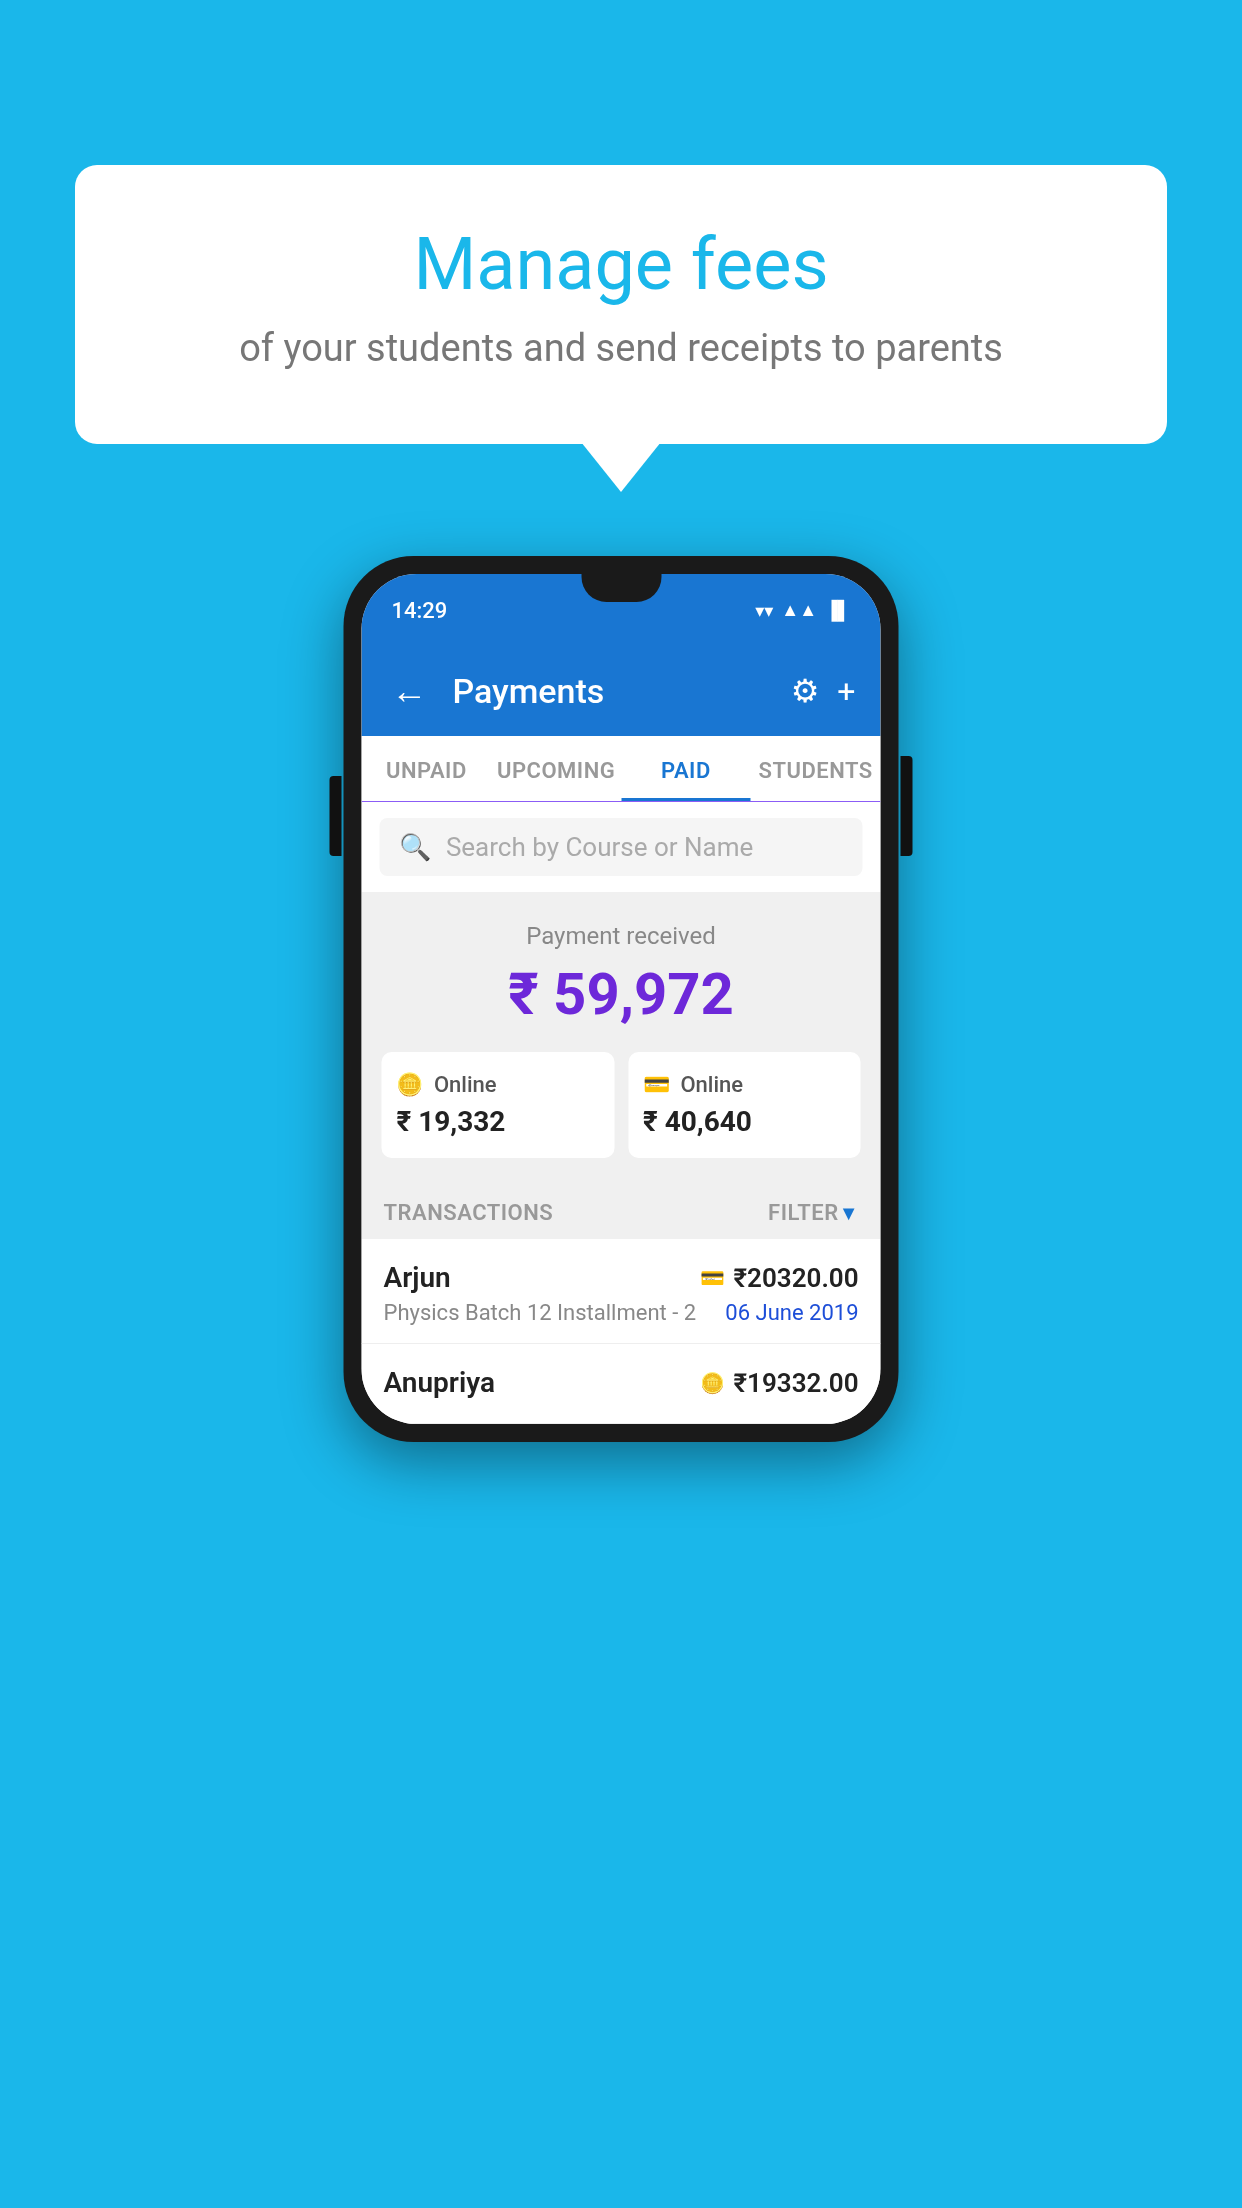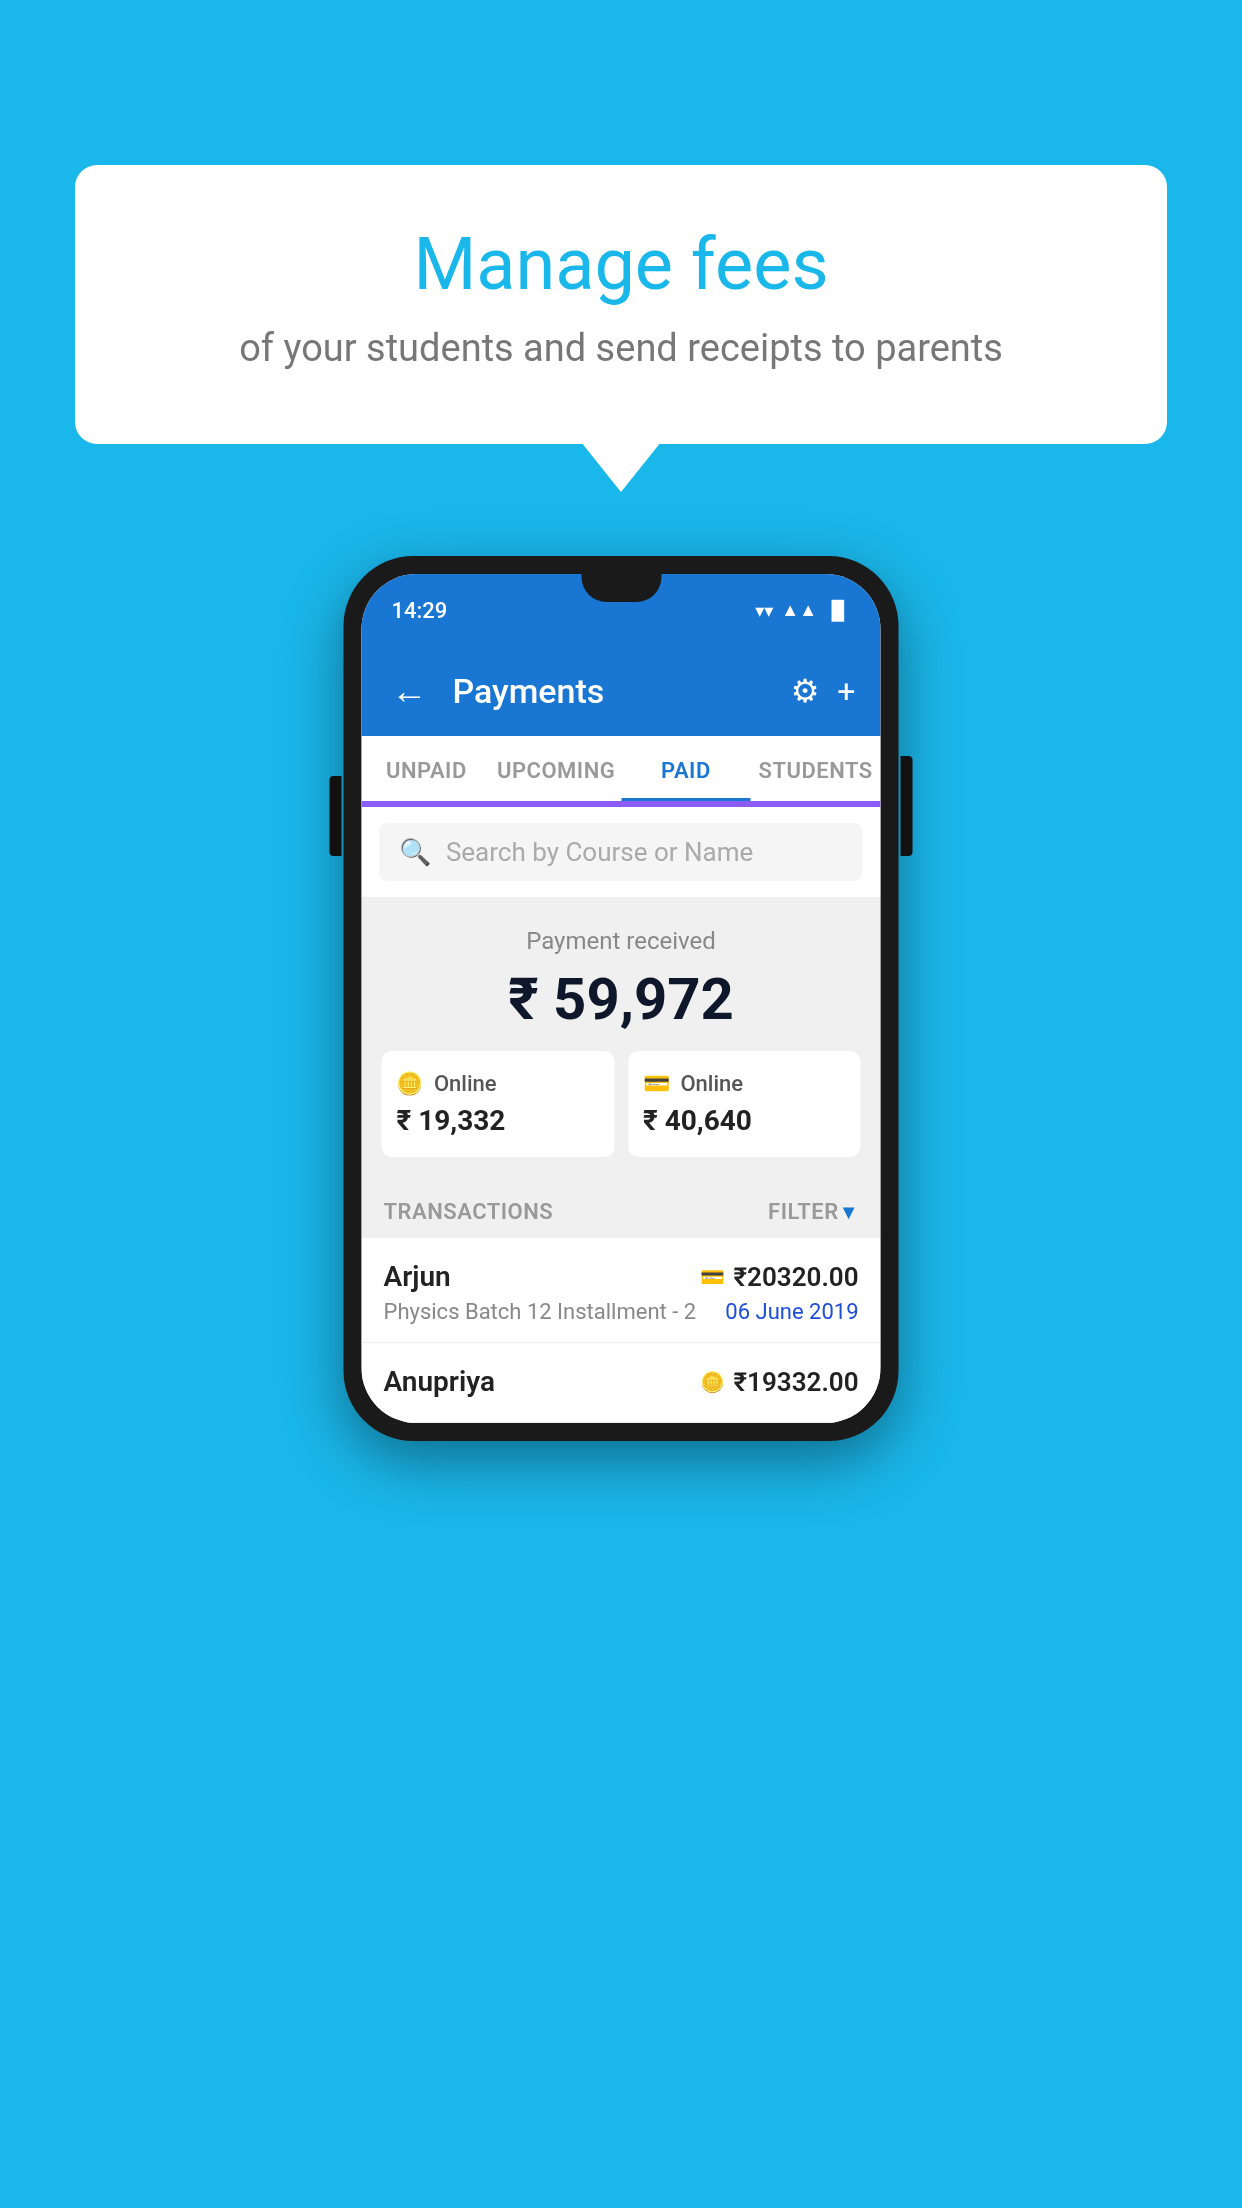--- a/index.html
+++ b/index.html
@@ -174,21 +174,21 @@
     .icon-btn {
       color: white;
       font-size: 32px;
       cursor: pointer;
     }
 
     
     .tabs-bar {
       background: white;
       display: flex;
-      border-bottom: 6px solid #8b5cf6;
+      border-bottom: 1px solid #8b5cf6;
     }
 
     .tab {
       flex: 1;
       text-align: center;
       padding: 22px 5px 18px;
       font-size: 22px;
       font-weight: 600;
       color: #999;
       letter-spacing: 0.5px;
@@ -244,22 +244,22 @@
 
     .payment-label {
       font-size: 24px;
       color: #888;
       margin-bottom: 10px;
     }
 
     .payment-amount {
       font-size: 58px;
       font-weight: 700;
-      color: #0f172a;
-      margin-bottom: 18px;
+      color: #6d28d9;
+      margin-bottom: 24px;
     }
 
     .payment-cards {
       display: flex;
       gap: 14px;
     }
 
     .payment-card {
       flex: 1;
       background: white;

